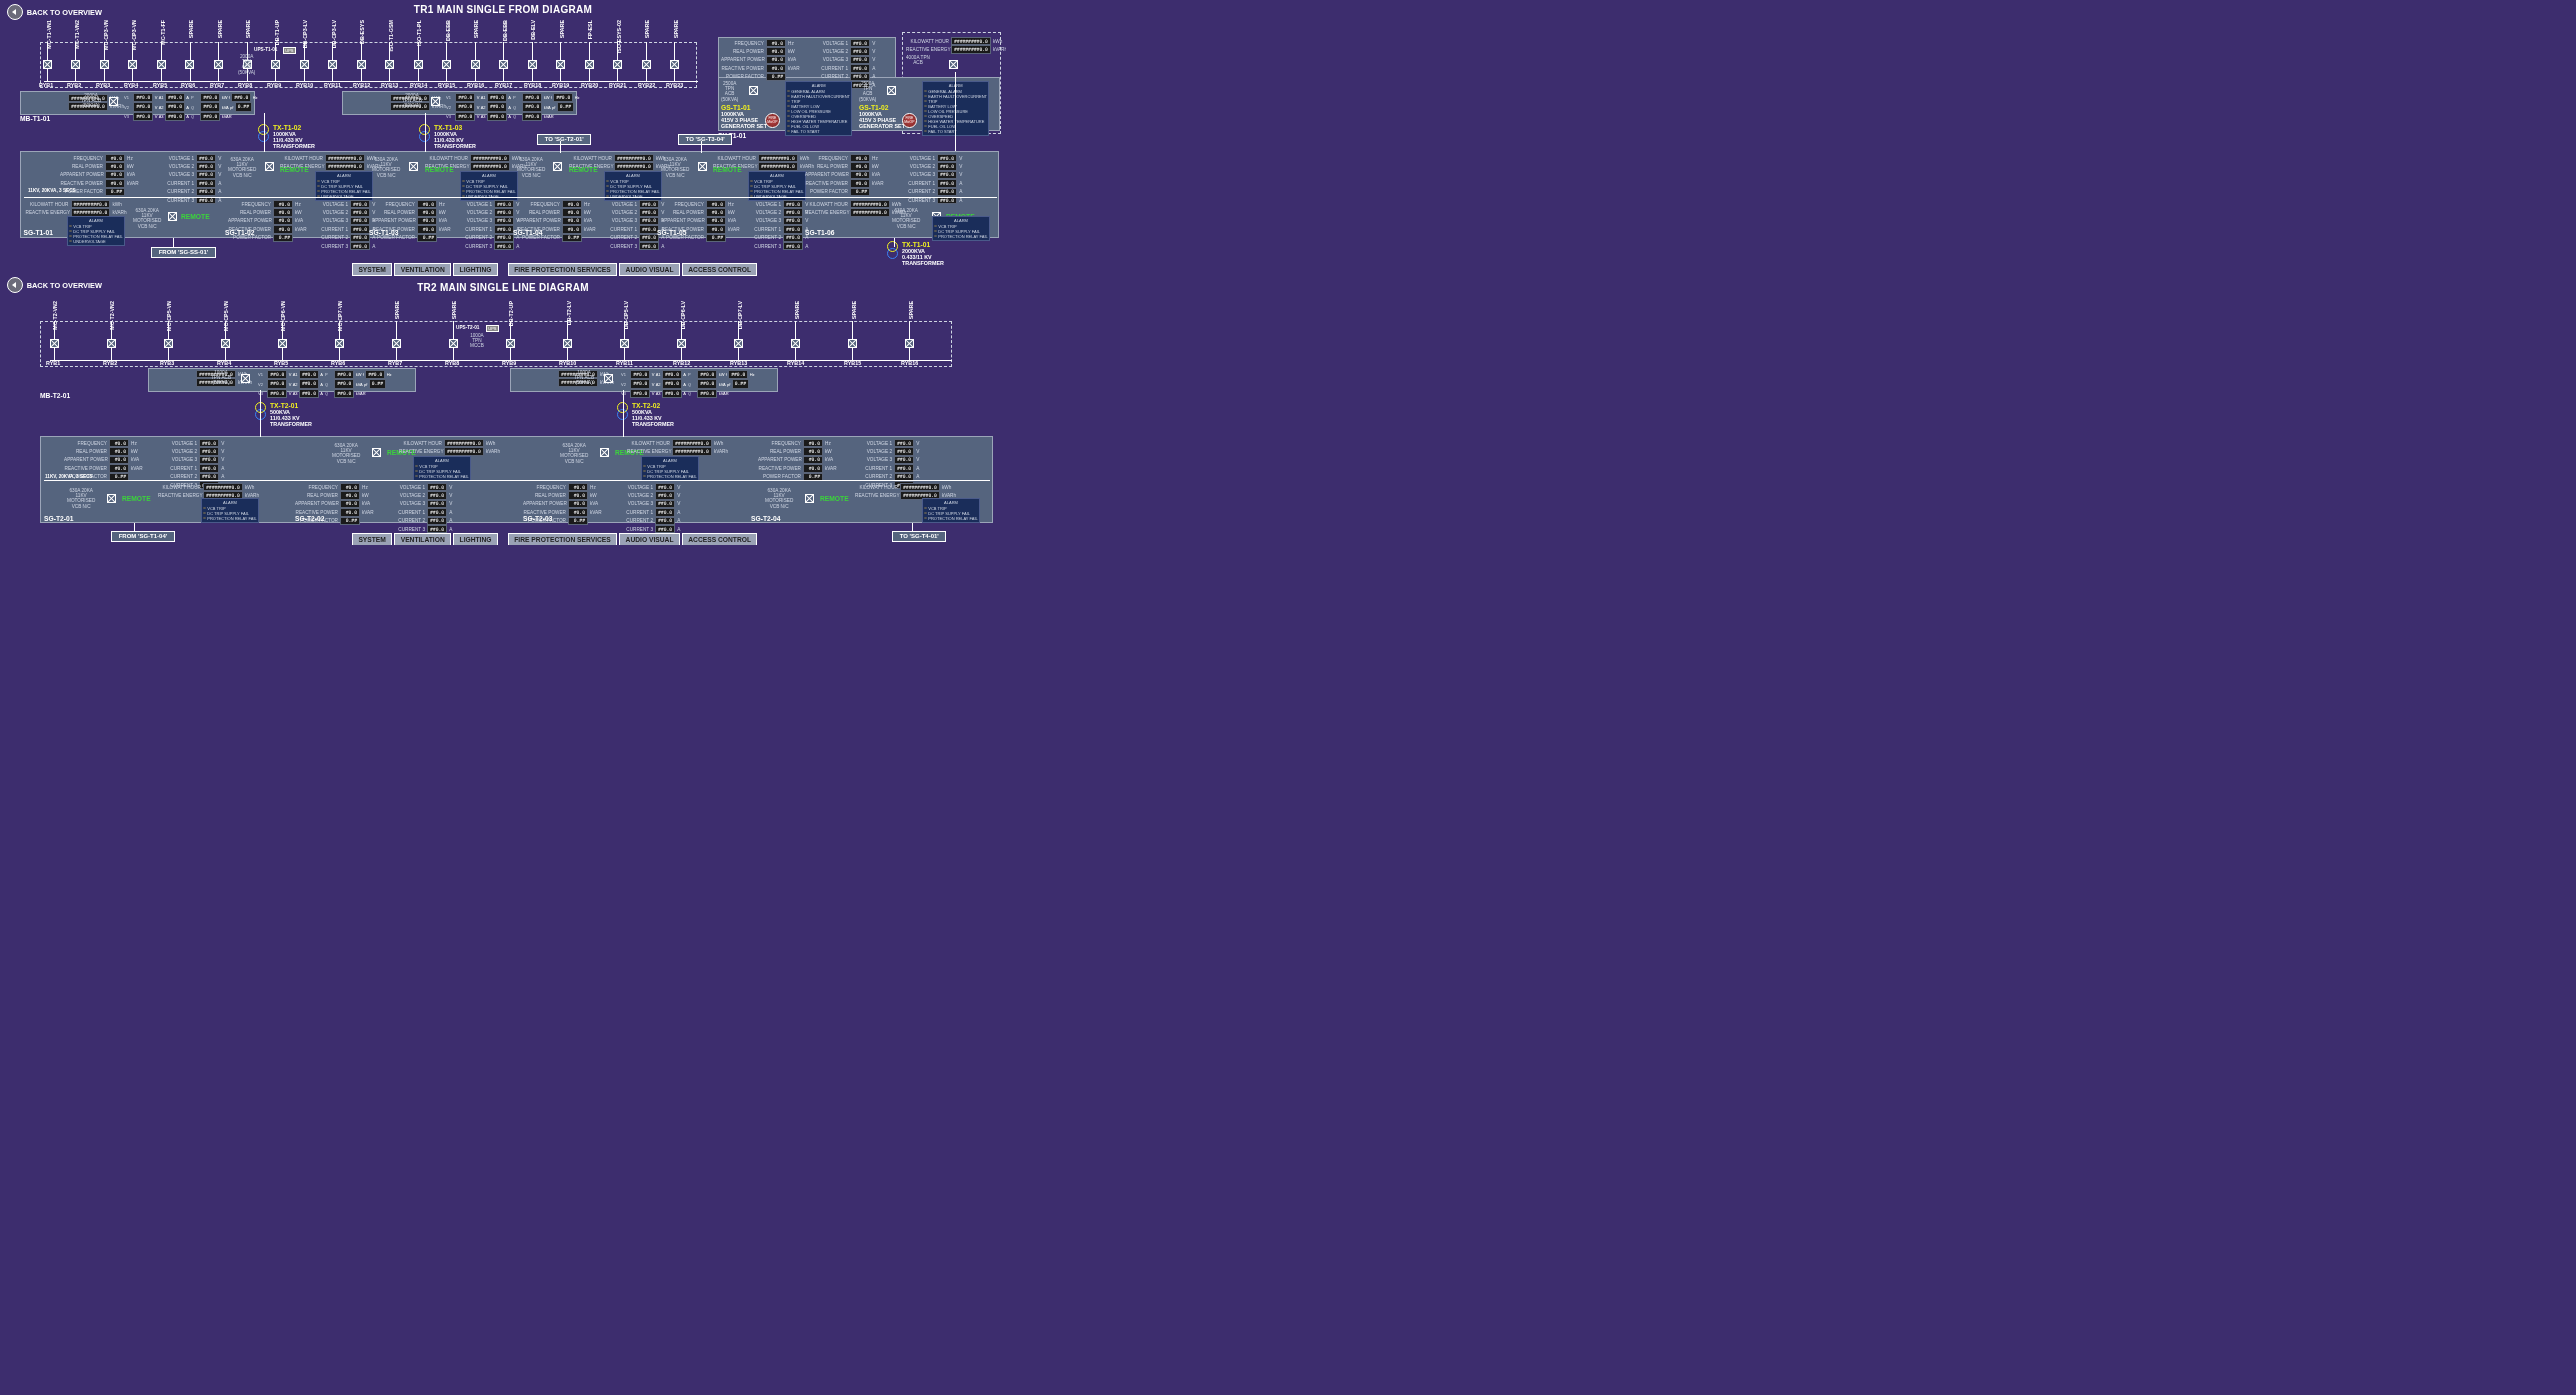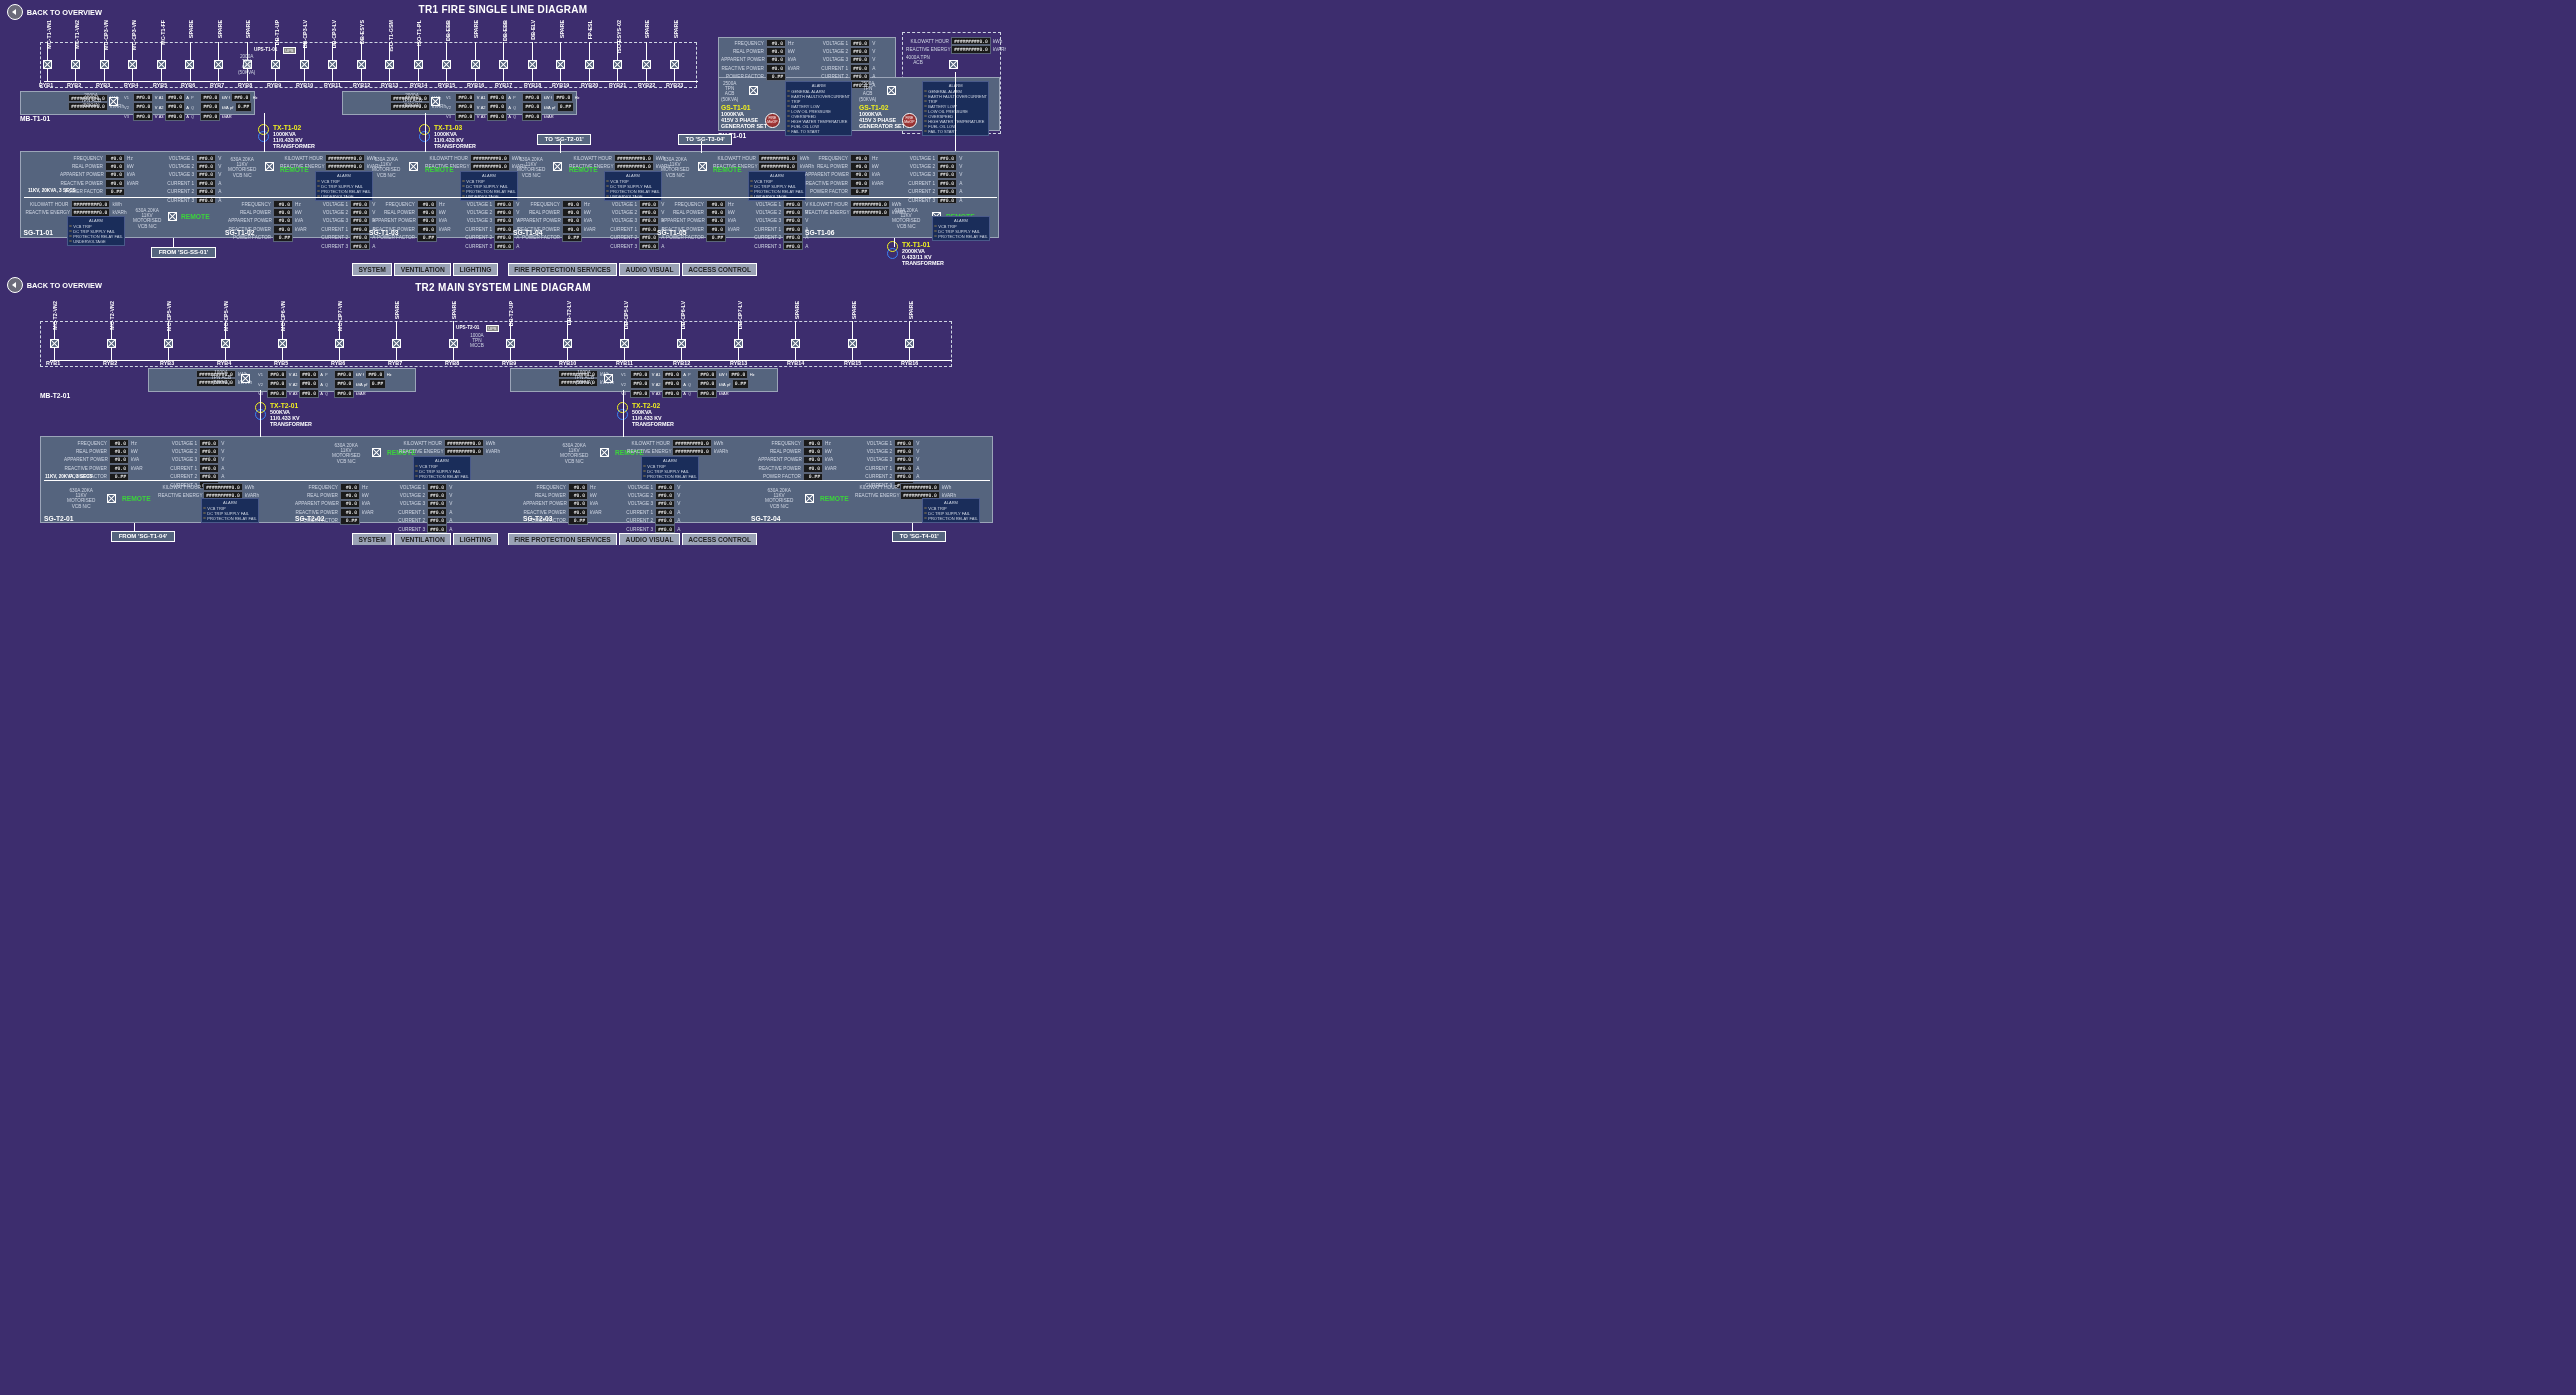--- a/index.html
+++ b/index.html
@@ -51,21 +51,21 @@
 </style>
 </head>
 <body>
 
 <div class="page">
 
   <div class="back" style="top:4px;left:6.7px">
     <div class="circ"></div>
     <div>BACK TO OVERVIEW</div>
   </div>
-  <div class="title" style="top:4px">TR1 FIRE SINGLE LINE DIAGRAM</div>
+  <div class="title" style="top:4px">TR1 MAIN SINGLE FROM DIAGRAM</div>
 
   <div class="dash" style="top:42px;left:40px;width:657px;height:46px"></div>
 
   <div class="panel" style="top:91px;left:20px;width:235px;height:23.5px"></div>
   <div class="sectlbl" style="top:115px;left:20px">MB-T1-01</div>
 
   <div class="panel" style="top:37px;left:718px;width:178px;height:94px"></div>
   <div class="dash" style="top:32px;left:902px;width:99px;height:102px"></div>
   <div class="panel" style="top:77px;left:718px;width:282px;height:54px"></div>
   <div class="sectlbl" style="top:132px;left:718px">SY-T1-01</div>
@@ -78,21 +78,21 @@
     <div class="navbtn">LIGHTING</div>
     <div class="navbtn" style="margin-left:8px">FIRE PROTECTION SERVICES</div>
     <div class="navbtn">AUDIO VISUAL</div>
     <div class="navbtn">ACCESS CONTROL</div>
   </div>
 
   <div class="back" style="top:277px;left:6.7px">
     <div class="circ"></div>
     <div>BACK TO OVERVIEW</div>
   </div>
-  <div class="title" style="top:282px">TR2 MAIN SYSTEM LINE DIAGRAM</div>
+  <div class="title" style="top:282px">TR2 MAIN SINGLE LINE DIAGRAM</div>
 
   <div class="dash" style="top:321px;left:40px;width:912px;height:46px"></div>
   <div class="panel" style="top:368px;left:148px;width:268px;height:23.5px"></div>
   <div class="panel" style="top:368px;left:510px;width:268px;height:23.5px"></div>
   <div class="sectlbl" style="top:392px;left:40px">MB-T2-01</div>
 
   <div class="panel" style="top:436px;left:40px;width:953px;height:87px"></div>
 
   <div class="navbar" style="top:533px;left:352px">
     <div class="navbtn">SYSTEM</div>

